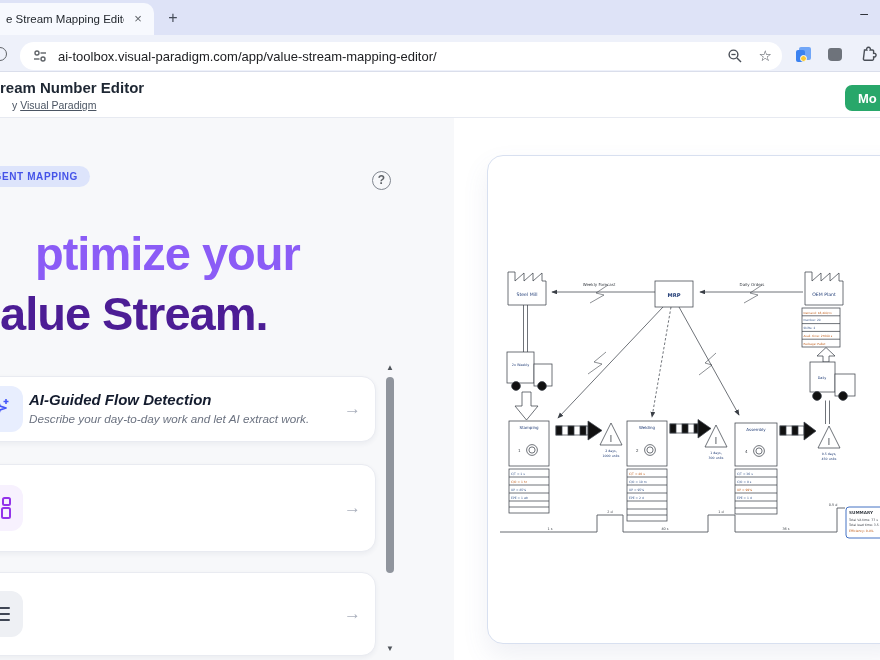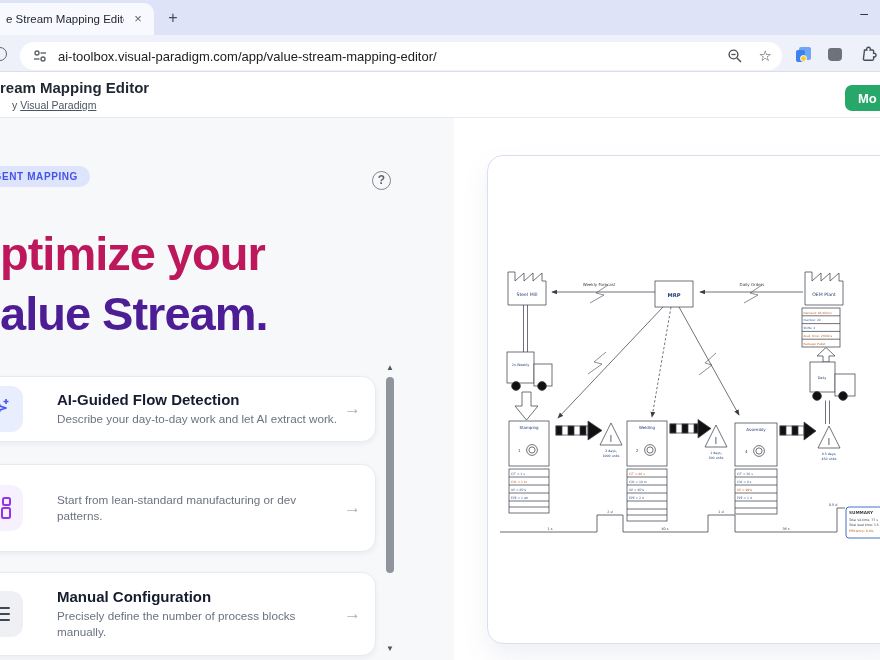--- a/index.html
+++ b/index.html
@@ -47,33 +47,33 @@
   
   .main { position:absolute; left:0; top:118px; width:880px; height:542px; background:#fff; }
   .leftcol { position:absolute; left:0; top:0; width:454px; height:542px; background:#f7f8fa; overflow:hidden; }
 
   .badge { position:absolute; left:-44px; top:48px; width:134px; height:21px; background:#dde4fb; border-radius:11px;
            display:flex; align-items:center; justify-content:flex-end; padding-right:12px; }
   .badge span { font-size:10px; font-weight:bold; letter-spacing:.6px; color:#4553e8; white-space:nowrap; }
   .help { position:absolute; left:372px; top:53px; width:19px; height:19px; border:1.6px solid #80868f; border-radius:50%;
           color:#5f6368; font-size:12px; font-weight:bold; text-align:center; line-height:17px; }
 
-  .h1a { position:absolute; left:0px; top:108px; font-size:47px; font-weight:800; letter-spacing:-1px; color:#be185d; white-space:nowrap; }
+  .h1a { position:absolute; left:0px; top:108px; font-size:47px; font-weight:800; letter-spacing:-1px; color:#8b5cf6; white-space:nowrap;padding-left:35px; }
   .h1b { position:absolute; left:0px; top:168px; font-size:47px; font-weight:800; letter-spacing:-1px; color:#4c1d95; white-space:nowrap; }
 
   .card { position:absolute; left:-40px; width:416px; background:#fff; border:1px solid #e9ebf1; border-radius:14px;
           box-shadow:0 2px 5px rgba(40,50,80,.06); display:flex; align-items:center; padding:0 14px 0 16px; }
   .card1 { top:258px; height:66px; }
   .card2 { top:346px; height:88px; }
   .card3 { top:454px; height:84px; }
   .cicon { width:46px; height:46px; border-radius:12px; flex:0 0 auto; display:flex; align-items:center; justify-content:center; }
   .cicon.blue { background:#e8eefe; }
   .cicon.purple { background:#f7f1fe; }
   .cicon.gray { background:#eef0f4; }
-  .ctext { margin-left:34px; width:292px; }
+  .ctext { margin-left:6px; width:292px;font-style:italic; }
   .ctitle { font-size:15px; font-weight:bold; color:#141c2e; margin-bottom:3px; }
   .cdesc { font-size:11.7px; color:#6b7280; line-height:1.35; }
   .carrow { margin-left:auto; color:#aab0bd; font-size:17px; }
 
   .sbar { position:absolute; left:383px; top:245px; width:14px; height:290px; }
   .sbar .up, .sbar .dn { position:absolute; left:0; width:14px; text-align:center; font-size:8px; color:#505archive5b; color:#50555b; }
   .sbar .up { top:0; }
   .sbar .dn { bottom:0; }
   .sbar .thumb { position:absolute; left:3px; top:14px; width:8px; height:196px; background:#90959d; border-radius:4px; }
 
@@ -125,21 +125,21 @@
         <span class="b2"></span>
         <span class="dot"></span>
     </span>
     <span class="ext-gray"></span>
     <svg class="puzzle-icon" viewBox="0 0 18 18">
       <path d="M5.5,5 h2.3 a1.9,1.9 0 1 1 3.4,0 h2.3 a1.1,1.1 0 0 1 1.1,1.1 v2.2 a1.9,1.9 0 1 1 0,3.6 v2.2 a1.1,1.1 0 0 1 -1.1,1.1 h-8 a1.1,1.1 0 0 1 -1.1,-1.1 z" fill="none" stroke="#4a4f57" stroke-width="1.4"></path>
     </svg>
   </div>
 
   <div class="siteheader">
-    <div class="app-title">ream Mapping Editor</div>
+    <div class="app-title">ream Number Editor</div>
     <div class="app-byline"><span>y </span><a href="#">Visual Paradigm</a></div>
     <button class="more-btn">Mo</button>
   </div>
 
   <div class="main">
     <div class="leftcol">
 
       <div class="badge">
         <span>LIGENT MAPPING</span>
       </div>
@@ -165,35 +165,30 @@
       <div class="card card2">
         <div class="cicon purple">
           <svg width="26" height="26" viewBox="0 0 26 26">
             <rect x="3" y="3" width="9" height="9" rx="1.5" fill="none" stroke="#9333ea" stroke-width="2"></rect>
             <rect x="16" y="3" width="7" height="7" rx="1.5" fill="none" stroke="#9333ea" stroke-width="2"></rect>
             <rect x="3" y="15" width="9" height="8" rx="1.5" fill="none" stroke="#9333ea" stroke-width="2"></rect>
             <rect x="15" y="13" width="8" height="10" rx="1.5" fill="none" stroke="#9333ea" stroke-width="2"></rect>
           </svg>
         </div>
         <div class="ctext">
-          <div class="cdesc">Start from lean-standard manufacturing or dev patterns.</div>
         </div>
         <div class="carrow">→</div>
       </div>
 
       <div class="card card3">
         <div class="cicon gray">
           <svg width="26" height="26" viewBox="0 0 26 26">
             <path d="M4,7 h4 M4,13 h4 M4,19 h4" stroke="#3f4654" stroke-width="2" stroke-linecap="round"></path>
             <path d="M12,7 h10 M12,13 h10 M12,19 h10" stroke="#3f4654" stroke-width="2" stroke-linecap="round"></path>
           </svg>
-        </div>
-        <div class="ctext">
-          <div class="ctitle">Manual Configuration</div>
-          <div class="cdesc">Precisely define the number of process blocks manually.</div>
         </div>
         <div class="carrow">→</div>
       </div>
 
       <div class="sbar">
         <div class="up">▲</div>
         <div class="thumb"></div>
         <div class="dn">▼</div>
       </div>
     </div>

